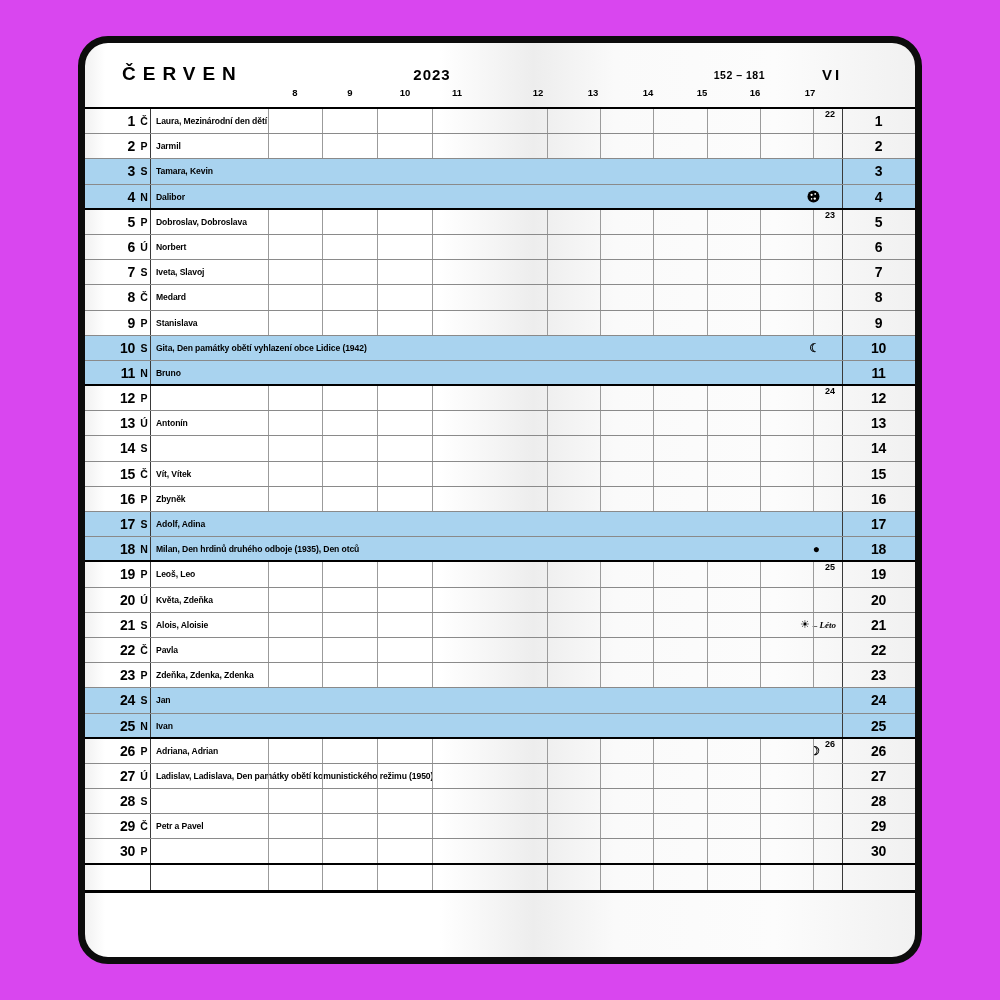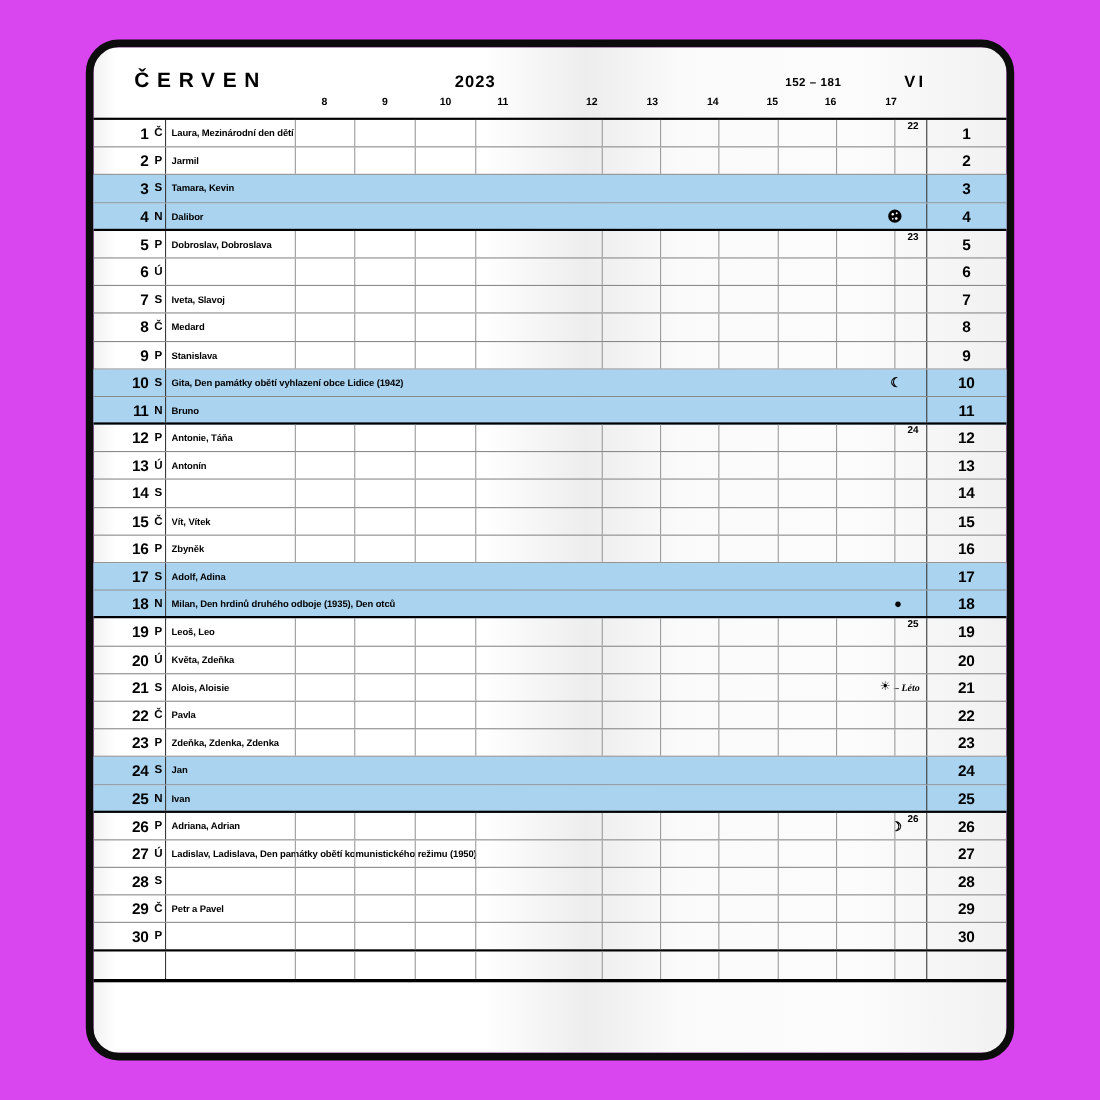--- a/index.html
+++ b/index.html
@@ -157,20 +157,21 @@
           <div class="vline" style="left: 462px;"></div>
           <div class="vline" style="left: 515px;"></div>
           <div class="vline" style="left: 568px;"></div>
           <div class="vline" style="left: 622px;"></div>
           <div class="vline" style="left: 675px;"></div>
           <div class="vline" style="left: 728px;"></div>
         </div>
         <div class="row">
     <div class="cell dnum-l">6</div>
     <div class="cell wday">Ú</div>
+    <div class="cell names">Norbert</div>
 
     <div class="cell dnum-r">6</div>
   <div class="vline sep" style="left: 65px;"></div>
           <div class="vline sep" style="left: 757px;"></div>
           <div class="vline" style="left: 183px;"></div>
           <div class="vline" style="left: 237px;"></div>
           <div class="vline" style="left: 292px;"></div>
           <div class="vline" style="left: 347px;"></div>
           <div class="vline" style="left: 462px;"></div>
           <div class="vline" style="left: 515px;"></div>
@@ -254,21 +255,20 @@
     <div class="cell wday">N</div>
     <div class="cell names">Bruno</div>
 
     <div class="cell dnum-r">11</div>
   <div class="vline sep" style="left: 65px;"></div>
           <div class="vline sep" style="left: 757px;"></div>
         </div>
         <div class="row">
     <div class="cell dnum-l">12</div>
     <div class="cell wday">P</div>
-    <div class="cell names">Antonie, Táňa</div>
     <span class="week-num">24</span>
 
     <div class="cell dnum-r">12</div>
   <div class="vline sep" style="left: 65px;"></div>
           <div class="vline sep" style="left: 757px;"></div>
           <div class="vline" style="left: 183px;"></div>
           <div class="vline" style="left: 237px;"></div>
           <div class="vline" style="left: 292px;"></div>
           <div class="vline" style="left: 347px;"></div>
           <div class="vline" style="left: 462px;"></div>

